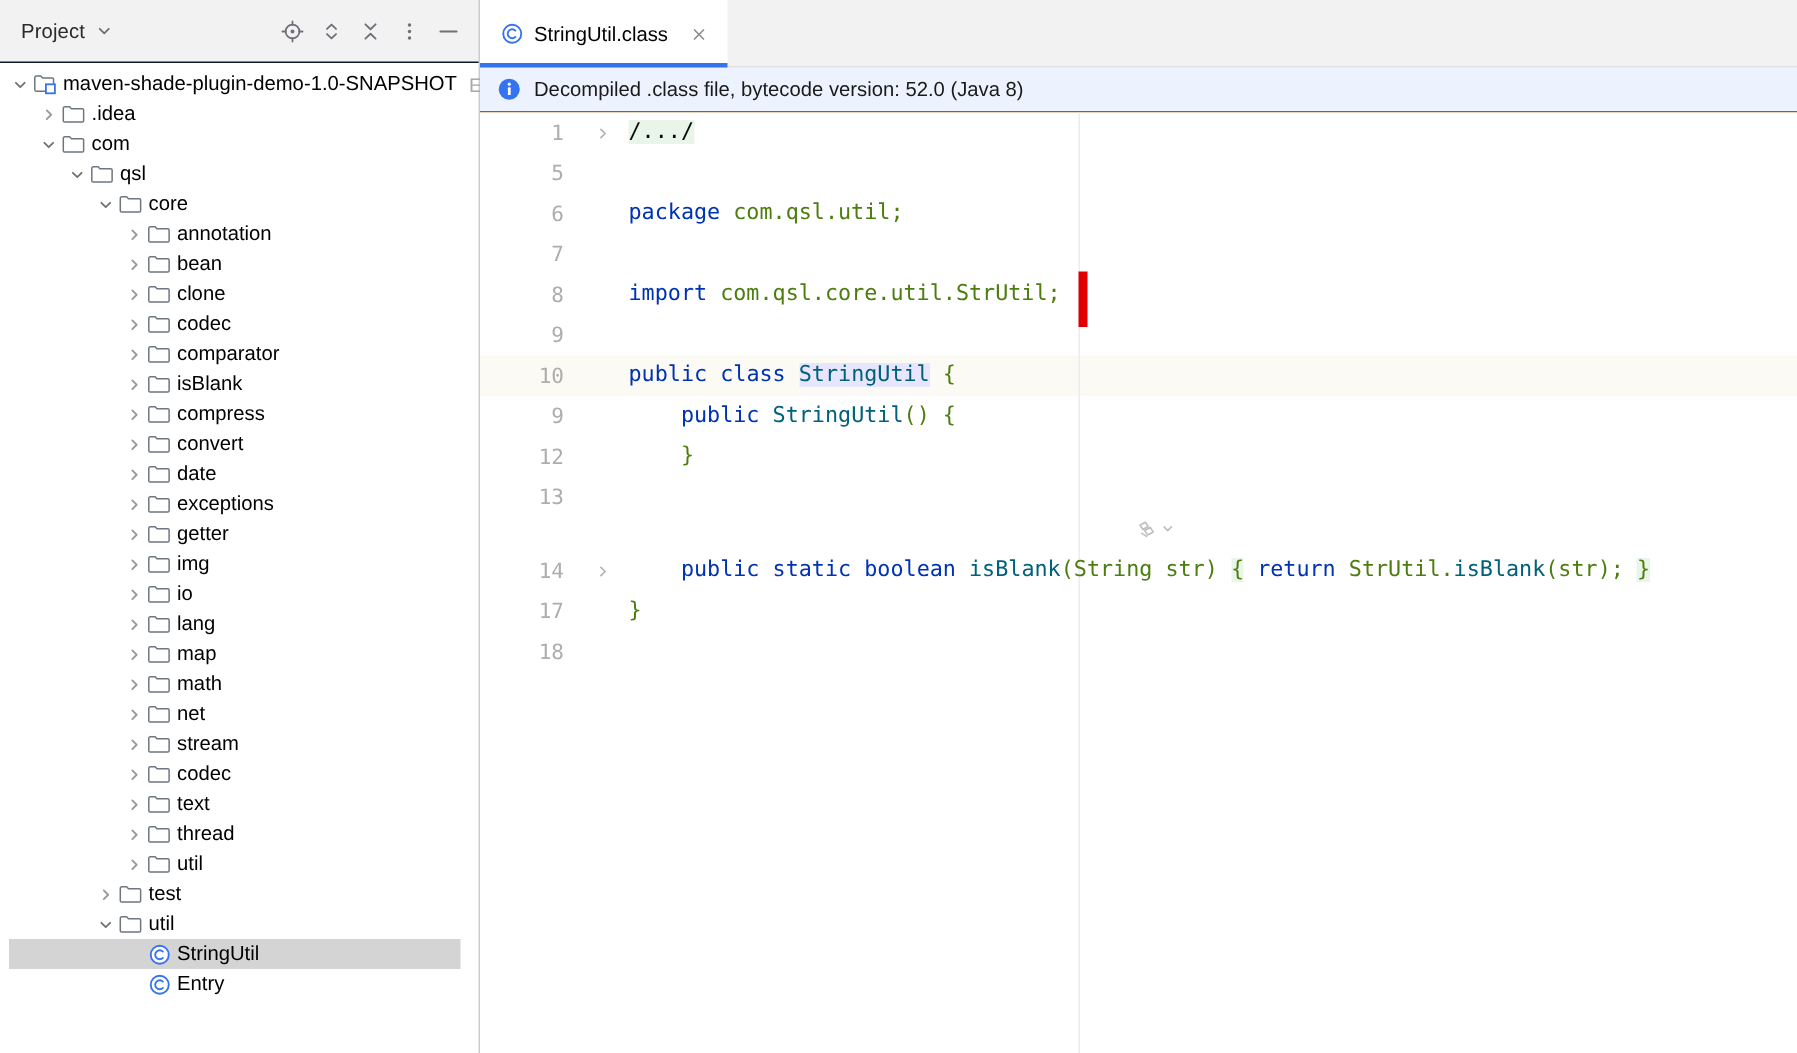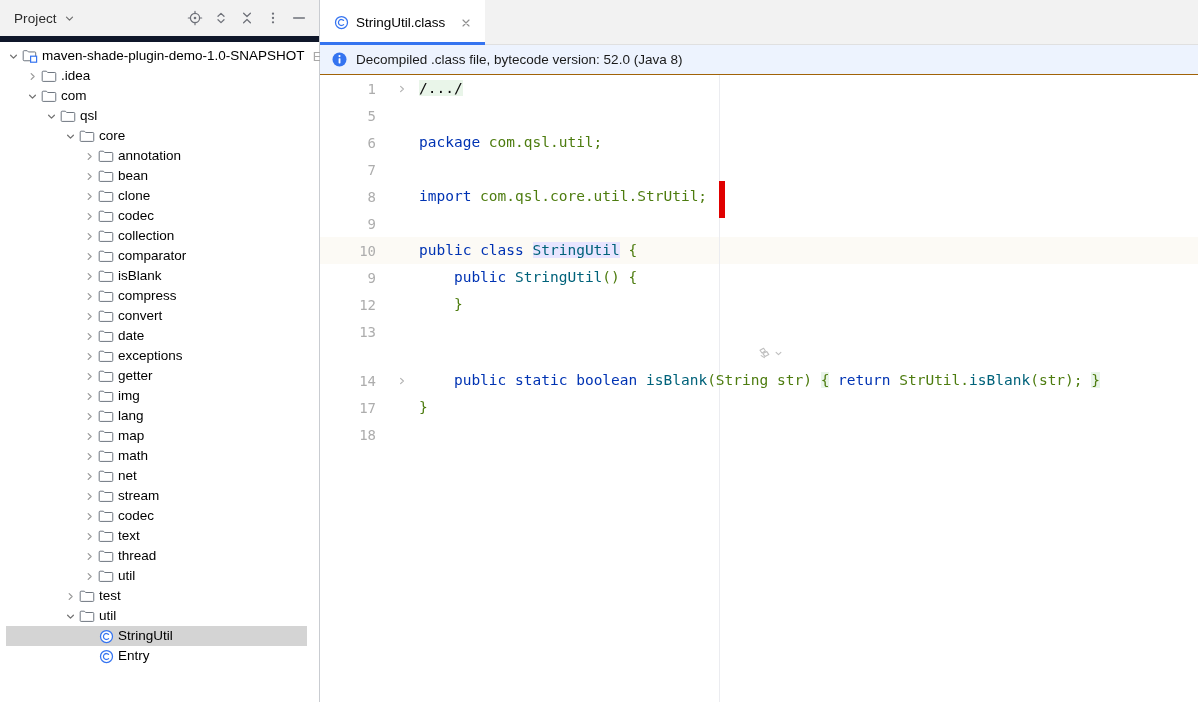--- a/index.html
+++ b/index.html
@@ -24,21 +24,21 @@
   #project-panel::after {
     content: ""; position: absolute; right: 0; top: 0;
     width: 1px; height: 702px; background: #c9ccd1;
   }
 
   .panel-header {
     height: 42px; min-height: 42px;
     background: #f2f2f2;
     display: flex; align-items: center;
     padding: 0 8px 0 14px;
-    border-bottom: 6px solid #0f172a;
+    border-bottom: 1px solid #0f172a;
   }
   .panel-title {
     font-size: 13.5px; color: #2b2b2b; letter-spacing: .1px;
   }
   .panel-title-chevron {
     margin-left: 7px; display: inline-flex; align-items: center;
   }
   .panel-header-spacer { flex: 1; }
   .panel-tool-btn {
     width: 26px; height: 26px;
@@ -386,34 +386,20 @@
           <span class="twisty">
             <svg width="11" height="11" viewBox="0 0 11 11">
               <path d="M4.2 2.6 L7.1 5.5 L4.2 8.4" fill="none" stroke="#9a9a9a" stroke-width="1.25" stroke-linecap="round" stroke-linejoin="round"></path>
             </svg>
           </span>
           <span class="node-icon">
             <svg width="16" height="14" viewBox="0 0 16 14">
               <path d="M1.2 3.1a.9.9 0 0 1 .9-.9h3.3l1.25 1.3h7.2a.9.9 0 0 1 .9.9v7.1a.9.9 0 0 1-.9.9H2.1a.9.9 0 0 1-.9-.9z" fill="#ffffff" stroke="#6e7680" stroke-width="1"></path>
             </svg>
           </span>
-          <span class="node-label">collection</span>
-        </div>
-        <div class="tree-row">
-          <span style="width: 82px; flex: 0 0 auto;"></span>
-          <span class="twisty">
-            <svg width="11" height="11" viewBox="0 0 11 11">
-              <path d="M4.2 2.6 L7.1 5.5 L4.2 8.4" fill="none" stroke="#9a9a9a" stroke-width="1.25" stroke-linecap="round" stroke-linejoin="round"></path>
-            </svg>
-          </span>
-          <span class="node-icon">
-            <svg width="16" height="14" viewBox="0 0 16 14">
-              <path d="M1.2 3.1a.9.9 0 0 1 .9-.9h3.3l1.25 1.3h7.2a.9.9 0 0 1 .9.9v7.1a.9.9 0 0 1-.9.9H2.1a.9.9 0 0 1-.9-.9z" fill="#ffffff" stroke="#6e7680" stroke-width="1"></path>
-            </svg>
-          </span>
           <span class="node-label">comparator</span>
         </div>
         <div class="tree-row">
           <span style="width: 82px; flex: 0 0 auto;"></span>
           <span class="twisty">
             <svg width="11" height="11" viewBox="0 0 11 11">
               <path d="M4.2 2.6 L7.1 5.5 L4.2 8.4" fill="none" stroke="#9a9a9a" stroke-width="1.25" stroke-linecap="round" stroke-linejoin="round"></path>
             </svg>
           </span>
           <span class="node-icon">
@@ -499,20 +485,34 @@
             <svg width="11" height="11" viewBox="0 0 11 11">
               <path d="M4.2 2.6 L7.1 5.5 L4.2 8.4" fill="none" stroke="#9a9a9a" stroke-width="1.25" stroke-linecap="round" stroke-linejoin="round"></path>
             </svg>
           </span>
           <span class="node-icon">
             <svg width="16" height="14" viewBox="0 0 16 14">
               <path d="M1.2 3.1a.9.9 0 0 1 .9-.9h3.3l1.25 1.3h7.2a.9.9 0 0 1 .9.9v7.1a.9.9 0 0 1-.9.9H2.1a.9.9 0 0 1-.9-.9z" fill="#ffffff" stroke="#6e7680" stroke-width="1"></path>
             </svg>
           </span>
           <span class="node-label">img</span>
+        </div>
+        <div class="tree-row">
+          <span style="width: 82px; flex: 0 0 auto;"></span>
+          <span class="twisty">
+            <svg width="11" height="11" viewBox="0 0 11 11">
+              <path d="M4.2 2.6 L7.1 5.5 L4.2 8.4" fill="none" stroke="#9a9a9a" stroke-width="1.25" stroke-linecap="round" stroke-linejoin="round"></path>
+            </svg>
+          </span>
+          <span class="node-icon">
+            <svg width="16" height="14" viewBox="0 0 16 14">
+              <path d="M1.2 3.1a.9.9 0 0 1 .9-.9h3.3l1.25 1.3h7.2a.9.9 0 0 1 .9.9v7.1a.9.9 0 0 1-.9.9H2.1a.9.9 0 0 1-.9-.9z" fill="#ffffff" stroke="#6e7680" stroke-width="1"></path>
+            </svg>
+          </span>
+          <span class="node-label">io</span>
         </div>
         <div class="tree-row">
           <span style="width: 82px; flex: 0 0 auto;"></span>
           <span class="twisty">
             <svg width="11" height="11" viewBox="0 0 11 11">
               <path d="M4.2 2.6 L7.1 5.5 L4.2 8.4" fill="none" stroke="#9a9a9a" stroke-width="1.25" stroke-linecap="round" stroke-linejoin="round"></path>
             </svg>
           </span>
           <span class="node-icon">
             <svg width="16" height="14" viewBox="0 0 16 14">

